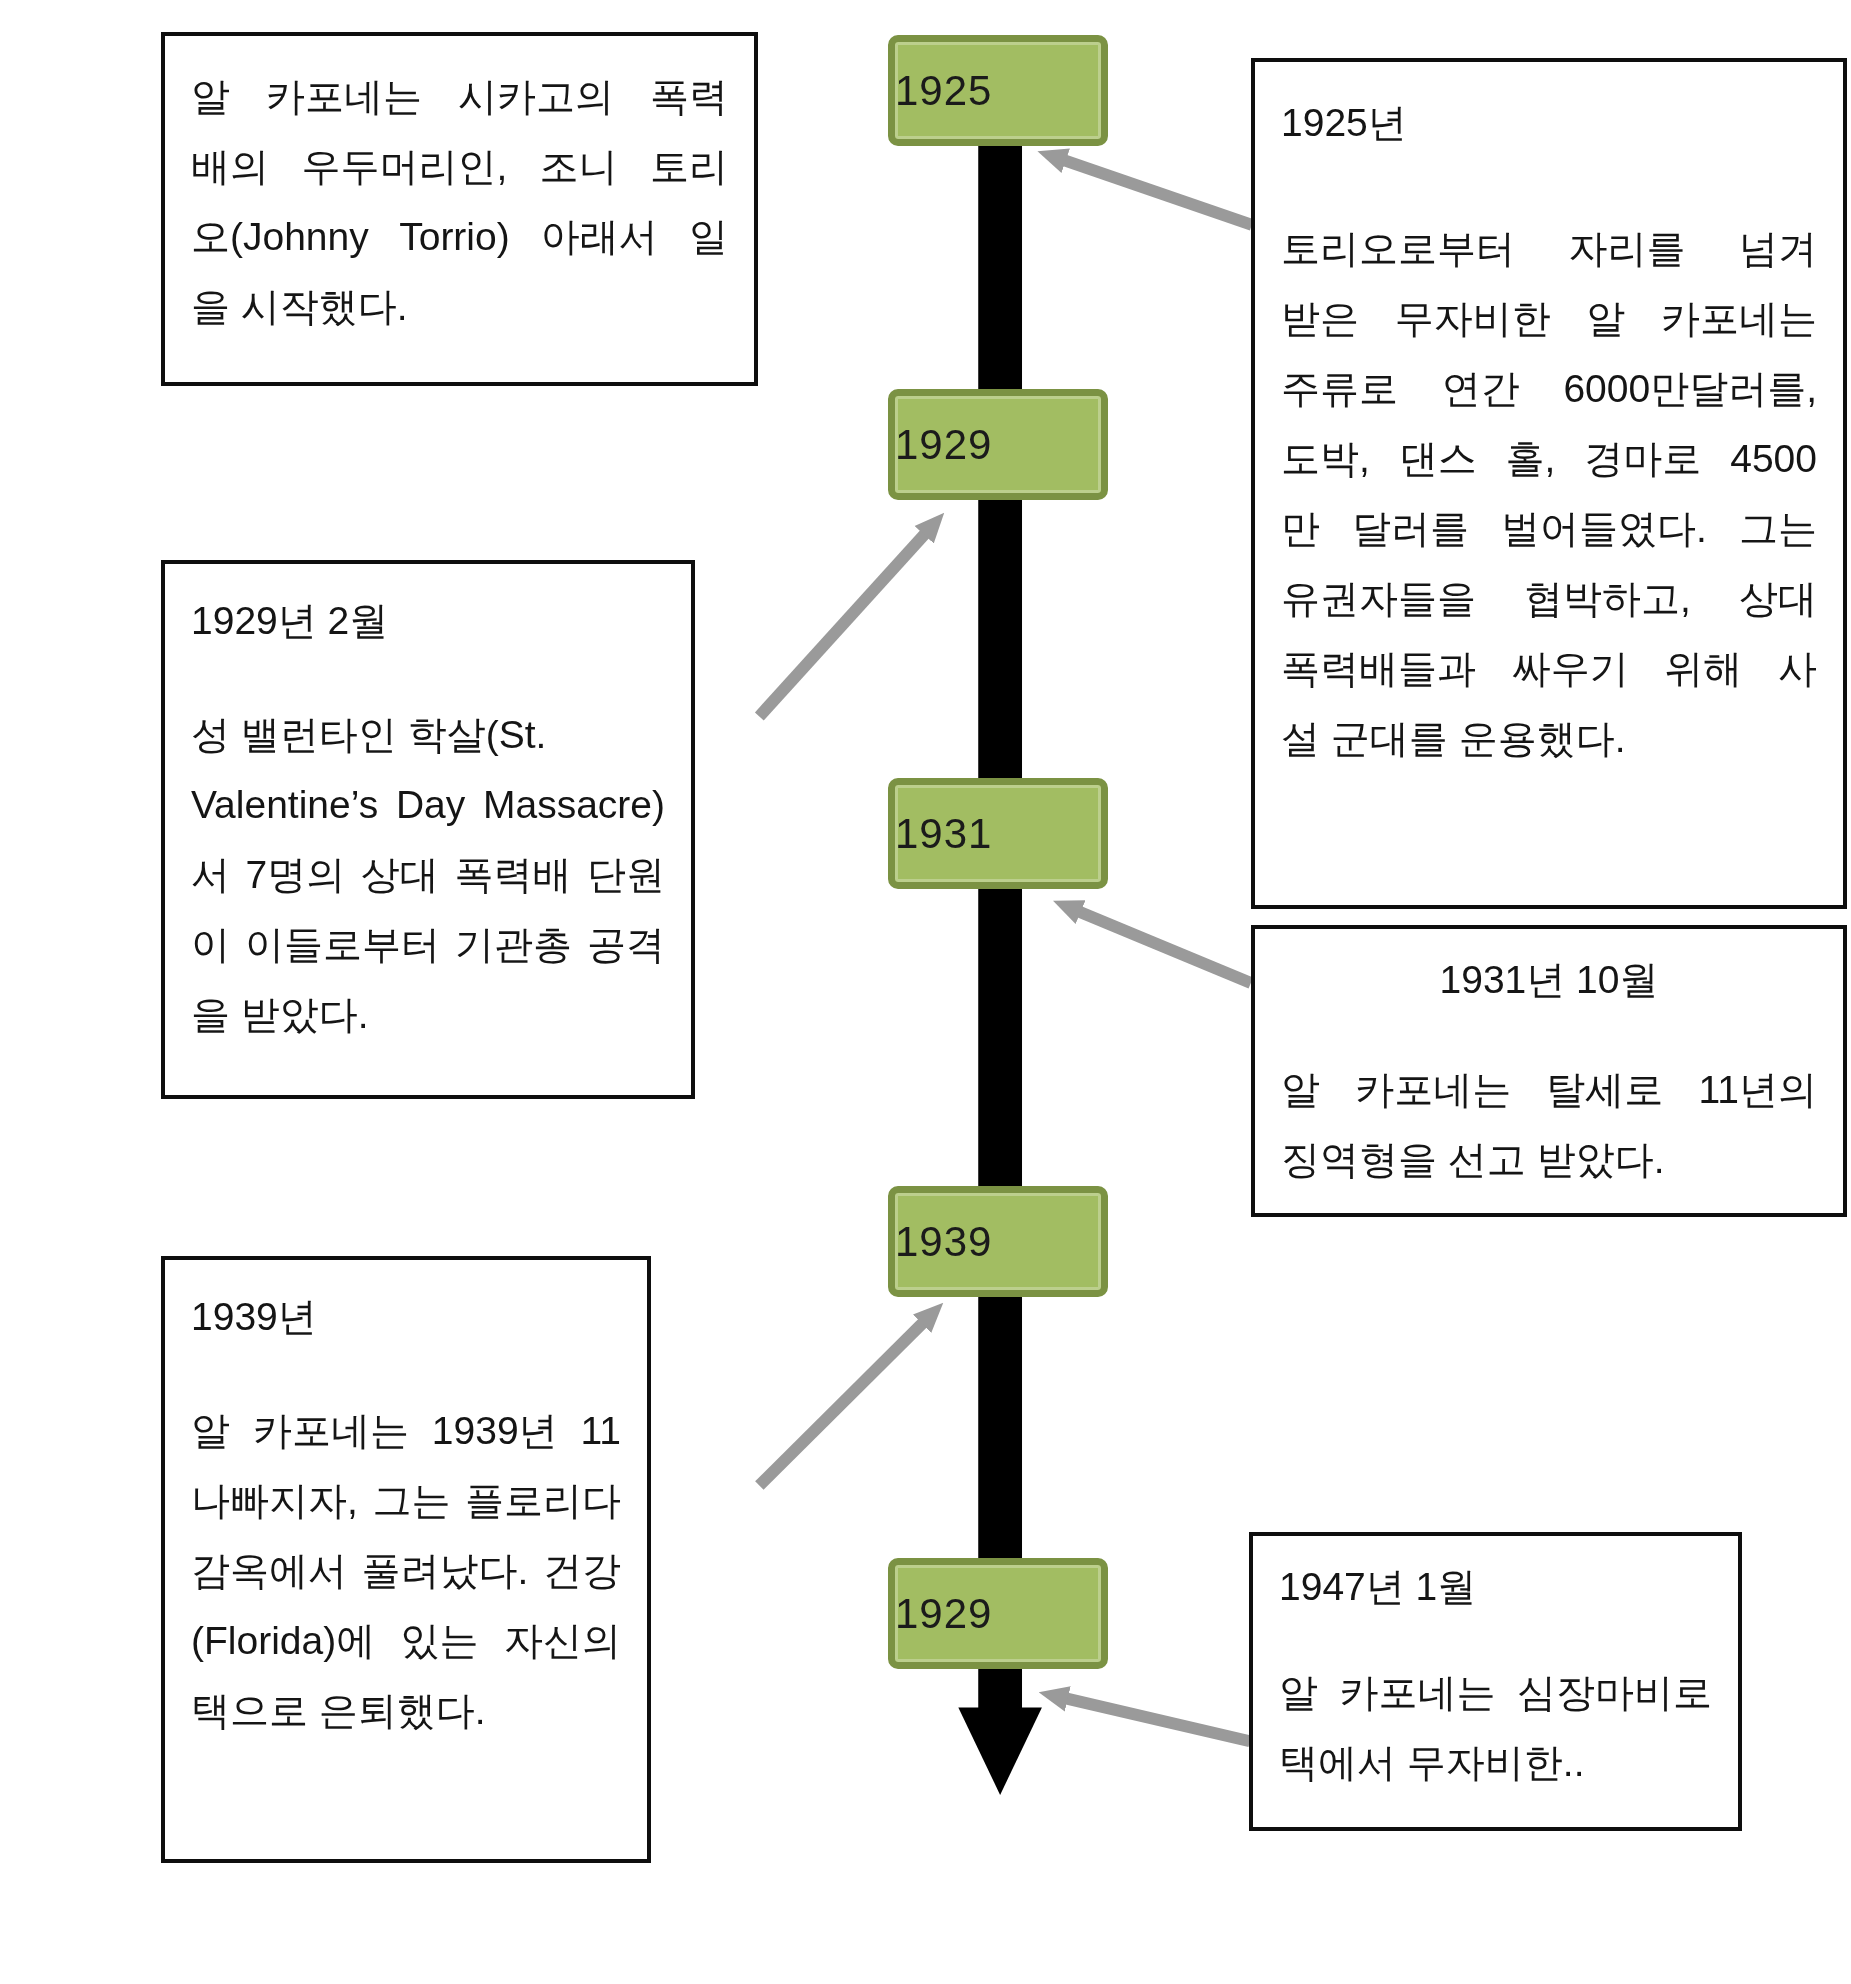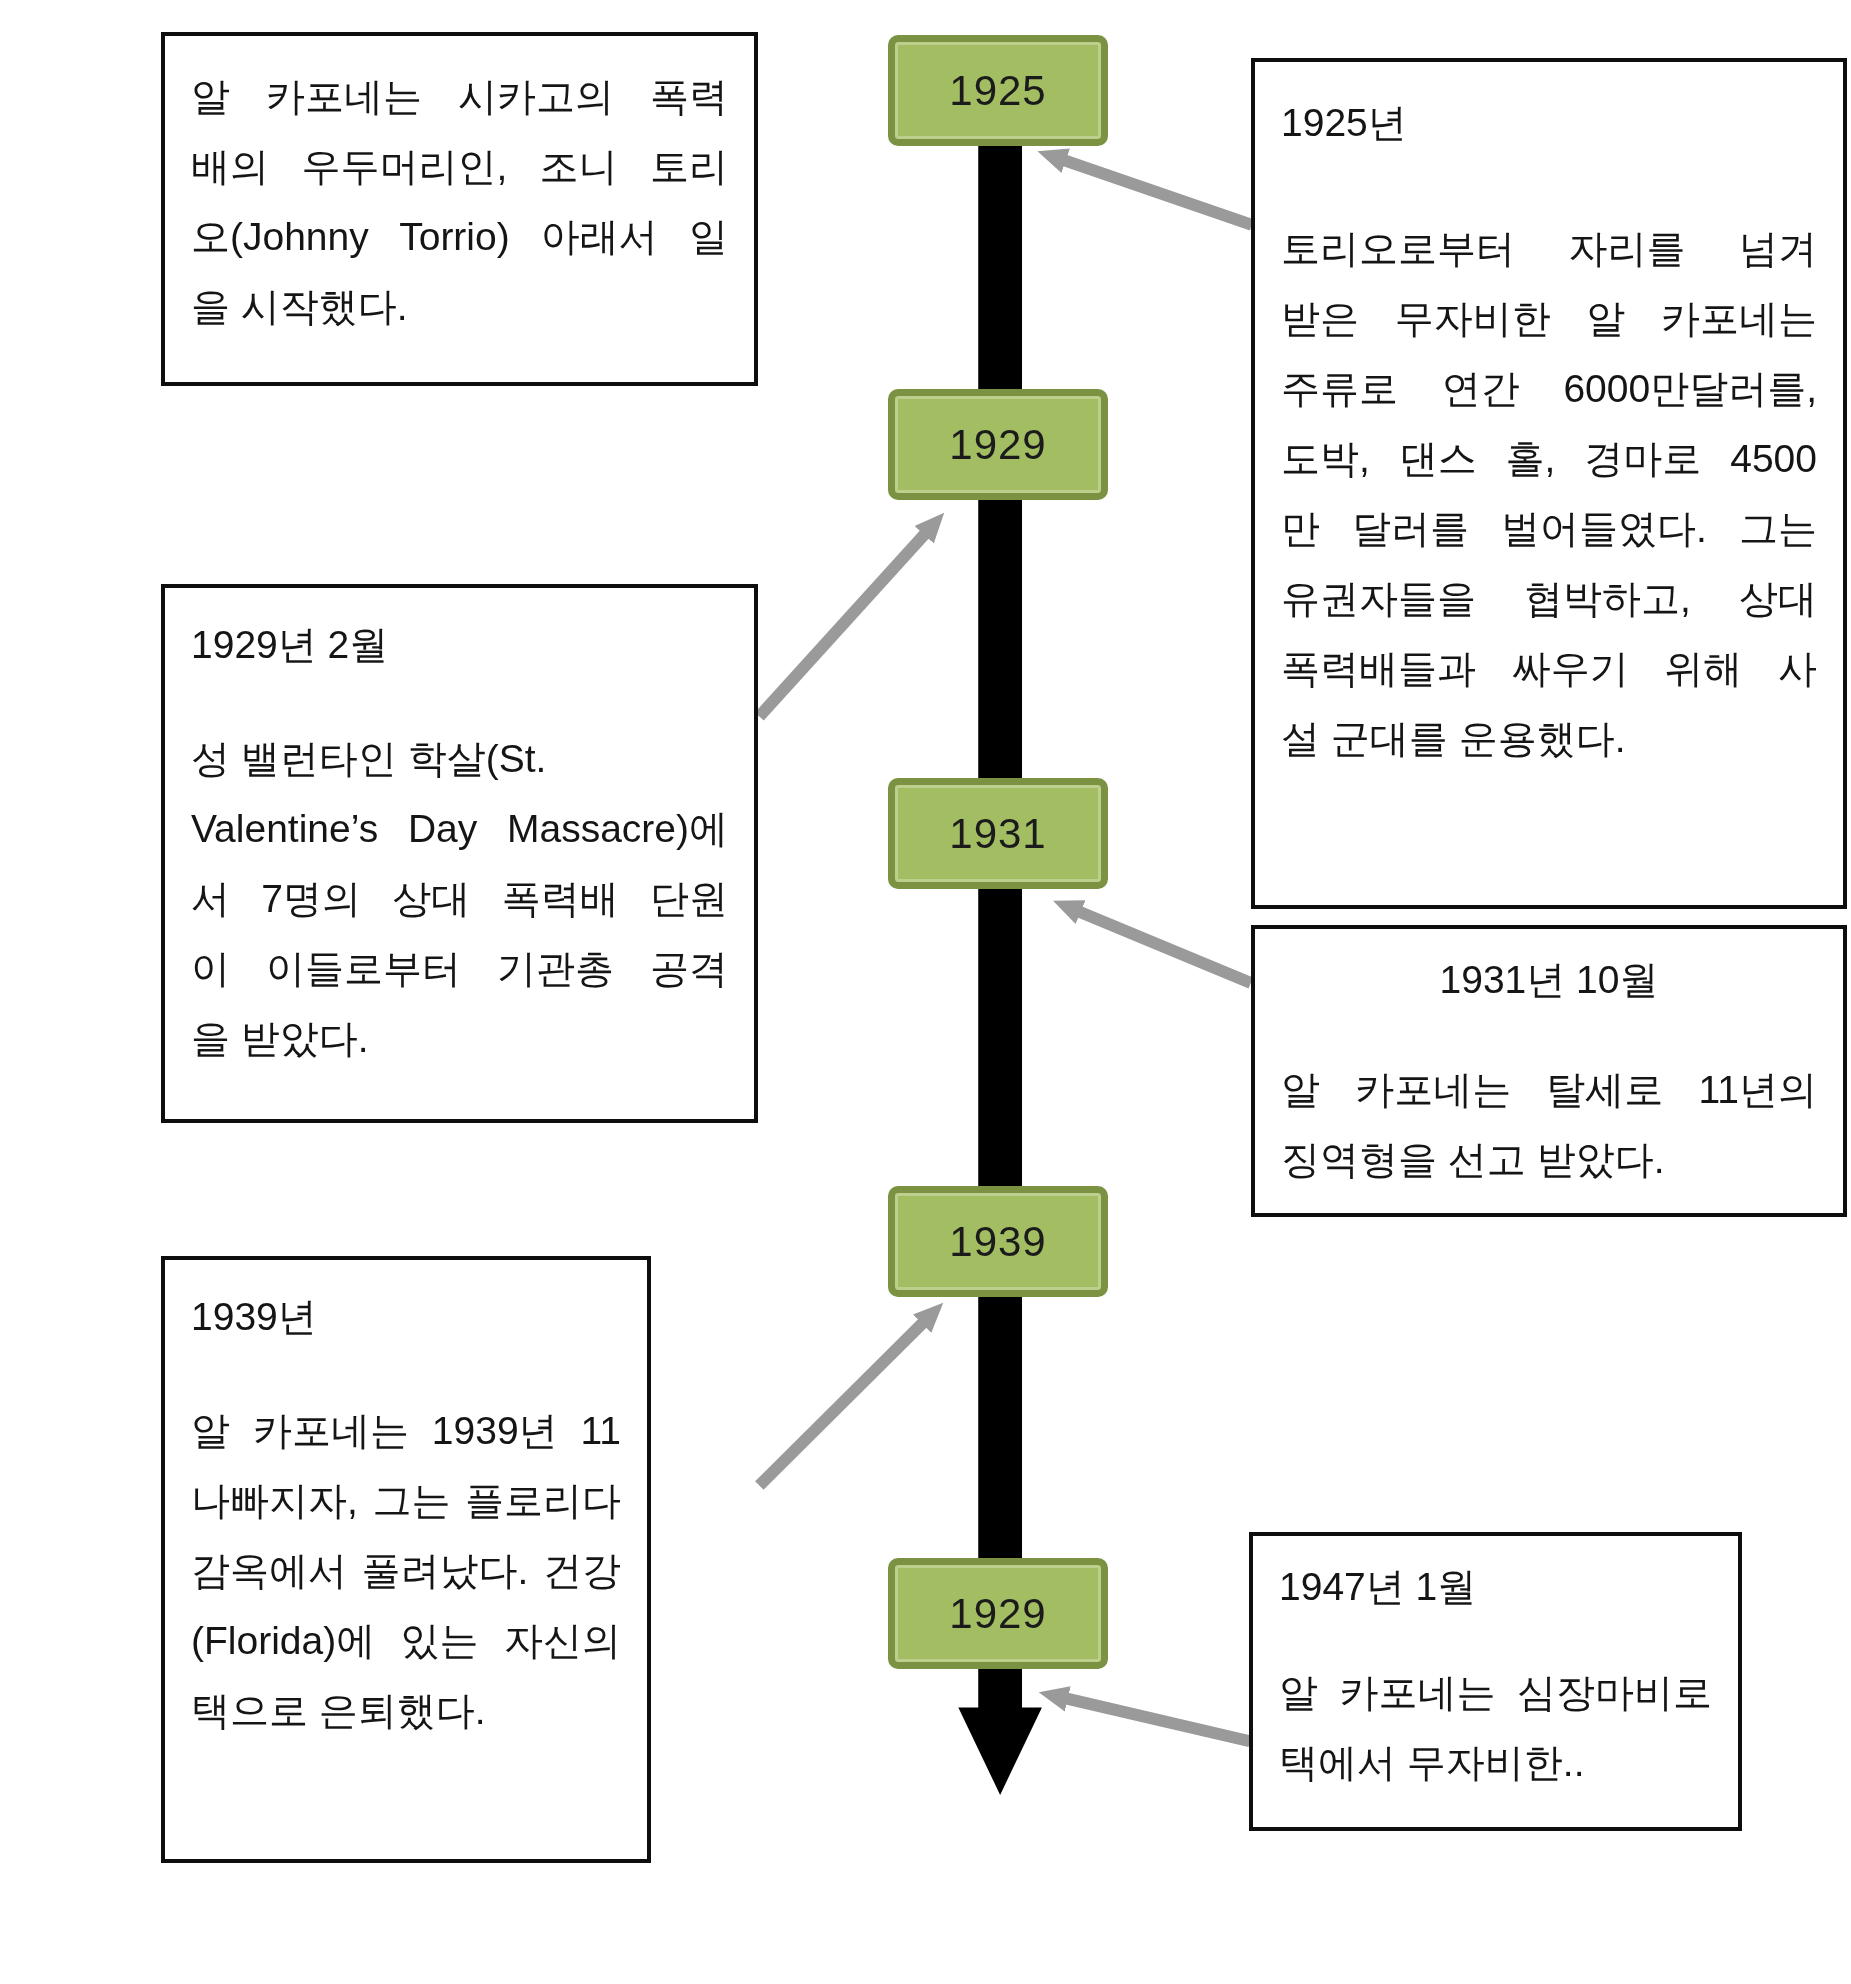--- a/index.html
+++ b/index.html
@@ -26,21 +26,21 @@
   .ah{fill:var(--arrow-gray);}
 
   .event{
     position:absolute;z-index:2;
     width:220px;height:111px;
     box-sizing:border-box;
     background:var(--event-fill);
     border:7px solid var(--event-border);
     border-radius:10px;
     box-shadow:inset 0 0 0 3px rgba(255,255,255,.28);
-    display:flex;align-items:center;justify-content:center;
+    display:flex;align-items:center;justify-content:flex-start;
     font-size:42px;color:#1b1b1b;
     letter-spacing:1px;
   }
 
   .note{
     position:absolute;z-index:2;
     box-sizing:border-box;
     background:#ffffff;
     border:4px solid var(--note-border);
     padding:0 26px;
@@ -109,21 +109,21 @@
     <div class="line j" style="margin-top:56px">토리오로부터 자리를 넘겨</div>
     <div class="line j">받은 무자비한 알 카포네는</div>
     <div class="line j">주류로 연간 6000만달러를,</div>
     <div class="line j">도박, 댄스 홀, 경마로 4500</div>
     <div class="line j">만 달러를 벌어들였다. 그는</div>
     <div class="line j">유권자들을 협박하고, 상대</div>
     <div class="line j">폭력배들과 싸우기 위해 사</div>
     <div class="line">설 군대를 운용했다.</div>
   </div>
 
-  <div class="note" style="left:161px;top:584px;width:597px;height:539px">
+  <div class="note" style="left:161px;top:560px;width:534px;height:539px">
     <div class="title" style="margin-top:22px">1929년 2월</div>
     <div class="line" style="margin-top:44px">성 밸런타인 학살(St.</div>
     <div class="line j">Valentine’s Day Massacre)에</div>
     <div class="line j">서 7명의 상대 폭력배 단원</div>
     <div class="line j">이 이들로부터 기관총 공격</div>
     <div class="line">을 받았다.</div>
   </div>
 
   <div class="note" style="left:1251px;top:925px;width:596px;height:292px">
     <div class="title left" style="margin-top:16px">1931년 10월</div>

